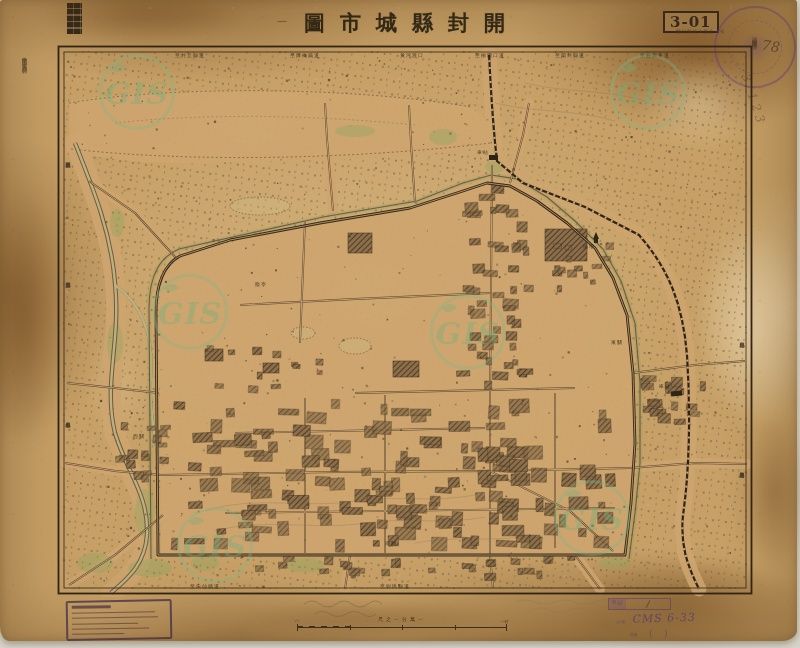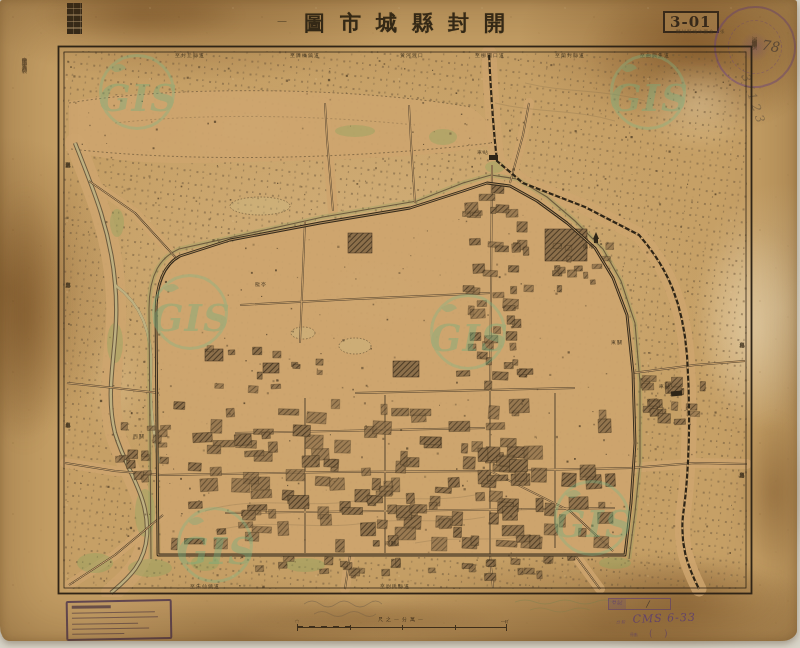--- a/index.html
+++ b/index.html
@@ -108,22 +108,22 @@
   .sr-row1{display:inline-flex;border:1px solid rgba(85,55,125,.55);align-items:stretch;}
   .sr-label{font-size:4.5px;padding:1px 3px;background:rgba(85,55,125,.18);letter-spacing:1px;}
   .sr-val{font-family:"DejaVu Serif",serif;font-style:italic;font-size:9px;width:44px;text-align:center;color:rgba(60,50,45,.85);}
   .sr-hand{font-family:"DejaVu Serif",serif;font-style:italic;font-size:11px;letter-spacing:1px;
     color:rgba(90,60,130,.8);transform:rotate(-2deg);margin:2px 0 0 8px;}
   .sr-hand3{font-family:"DejaVu Serif",serif;font-size:10px;color:rgba(90,60,130,.7);margin:1px 0 0 22px;}
   .sr-l2{font-size:4px;opacity:.8;margin-right:2px;}
 
   .watermark{position:absolute;width:76px;height:76px;pointer-events:none;opacity:.42;}
   .watermark .ring{position:absolute;inset:0;border:3px solid rgba(120,185,138,.8);border-radius:50%;}
-  .watermark .gis{position:absolute;left:0;right:0;top:22px;text-align:right;
-    font-family:"DejaVu Serif",serif;font-weight:bold;font-style:italic;font-size:37px;
+  .watermark .gis{position:absolute;left:0;right:0;top:22px;text-align:center;
+    font-family:"DejaVu Serif",serif;font-weight:bold;font-style:italic;font-size:30px;
     color:rgba(110,175,128,.9);letter-spacing:1px;}
   .watermark .leaf{position:absolute;left:12px;top:10px;width:14px;height:8px;border-radius:0 8px 0 8px;
     background:rgba(110,175,128,.8);transform:rotate(-28deg);}
 </style>
 </head>
 <body>
 
 <div class="paper">
   <div class="stain st1"></div>
   <div class="stain st2"></div>

